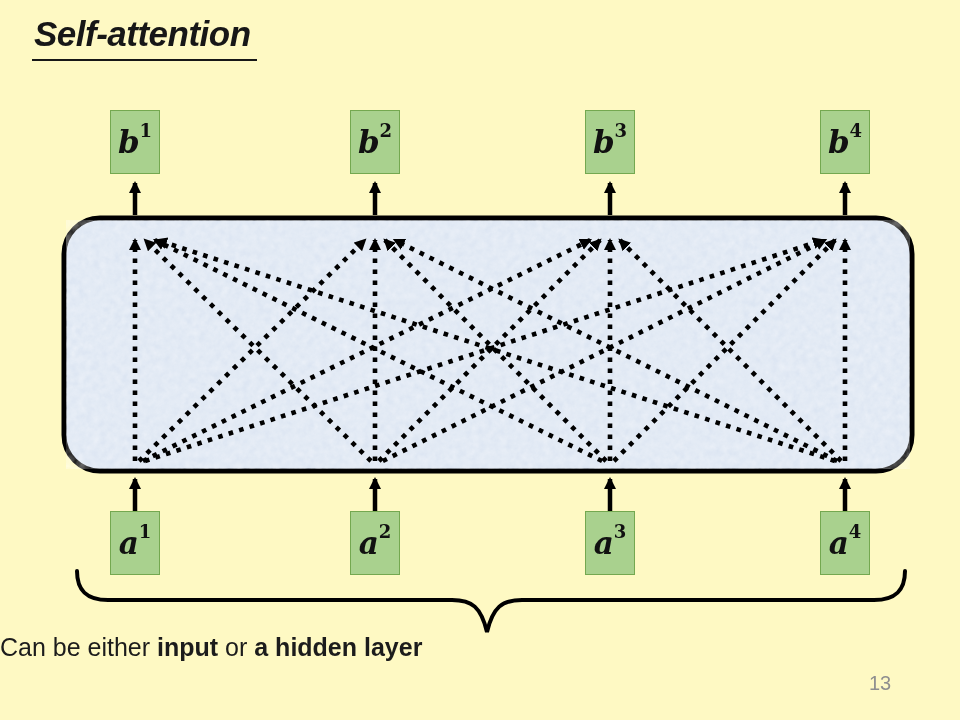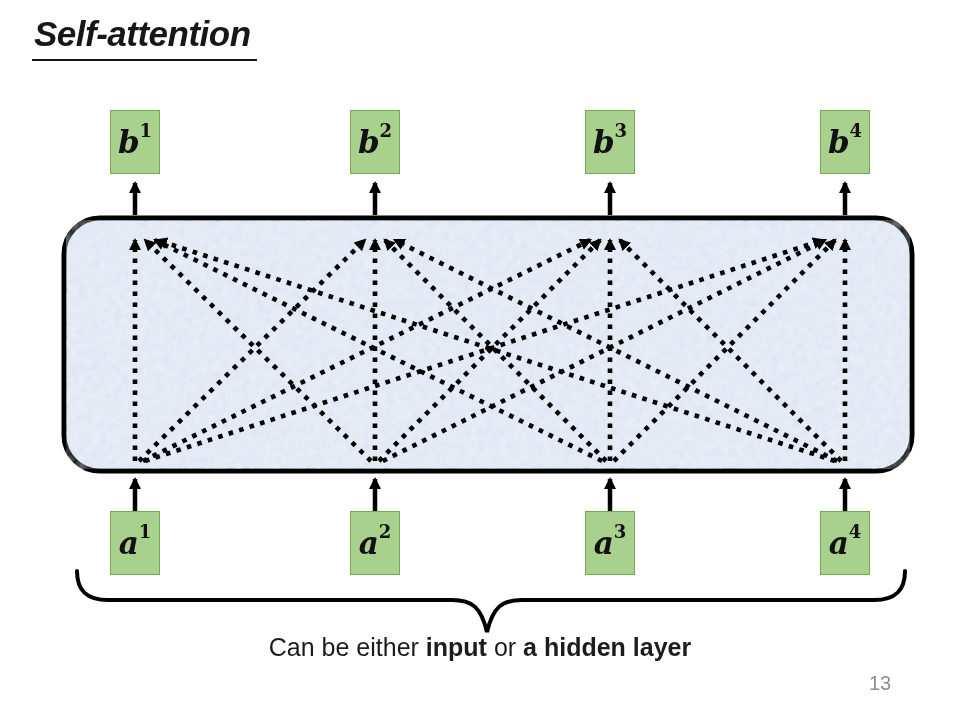--- a/index.html
+++ b/index.html
@@ -1,17 +1,17 @@
 <!DOCTYPE html>
 <html style="--node-fill: #a9d18e; --node-border: #74a850; --layer-fill: #d9e3f1; --line: #000000; --page-number: #8f8f8f;"><head>
 <meta charset="utf-8">
 <style>
   html,body{margin:0;padding:0;background:#888;}
   .slide{
-    position:relative;width:960px;height:720px;background:#ffffff;
+    position:relative;width:960px;height:720px;background:#fef9c3;
     overflow:hidden;font-family:"Liberation Sans",sans-serif;margin:0 auto;
   }
   .title{
     position:absolute;left:32px;top:14px;
     font-size:35px;font-weight:bold;font-style:italic;color:#171717;
     border-bottom:2.5px solid #171717;padding:0 6px 5px 2px;letter-spacing:-0.5px;
   }
   svg.diagram{position:absolute;left:0;top:0;}
   .layer-rect{fill:var(--layer-fill,#d9e3f1);stroke:var(--line,#000);stroke-width:5;}
   .layer-tex{fill:#ffffff;opacity:.45;pointer-events:none;}
@@ -23,21 +23,21 @@
     position:absolute;width:50px;height:64px;box-sizing:border-box;
     background:var(--node-fill,#a9d18e);border:1.6px solid var(--node-border,#74a850);
     display:flex;align-items:center;justify-content:center;
     font-family:"DejaVu Serif",serif;font-weight:bold;color:#111;
   }
   .top-node{top:110px;}
   .bottom-node{top:511px;}
   .nl{font-style:italic;font-size:31px;line-height:1;}
   .ns{font-style:normal;font-size:18px;line-height:1;transform:translateY(-11px);display:inline-block;}
   .caption{
-    position:absolute;left:0;top:633px;width:960px;text-align:center;
+    position:absolute;left:0;top:633px;width:960px;
     font-size:25px;color:#1c1c1c;
   }
   .caption b{font-weight:bold;}
   .page-number{
     position:absolute;left:869px;top:672px;font-size:20px;color:var(--page-number,#8f8f8f);
   }
 </style>
 </head>
 <body>
 

